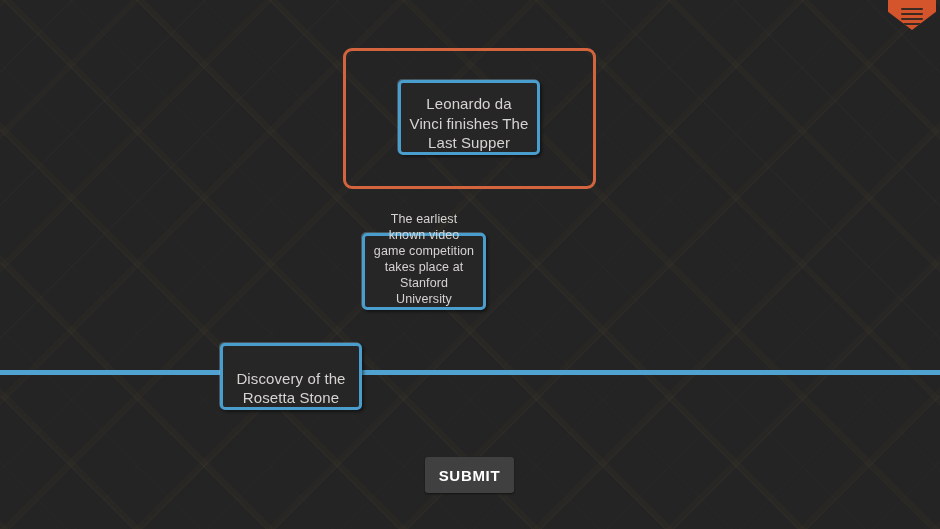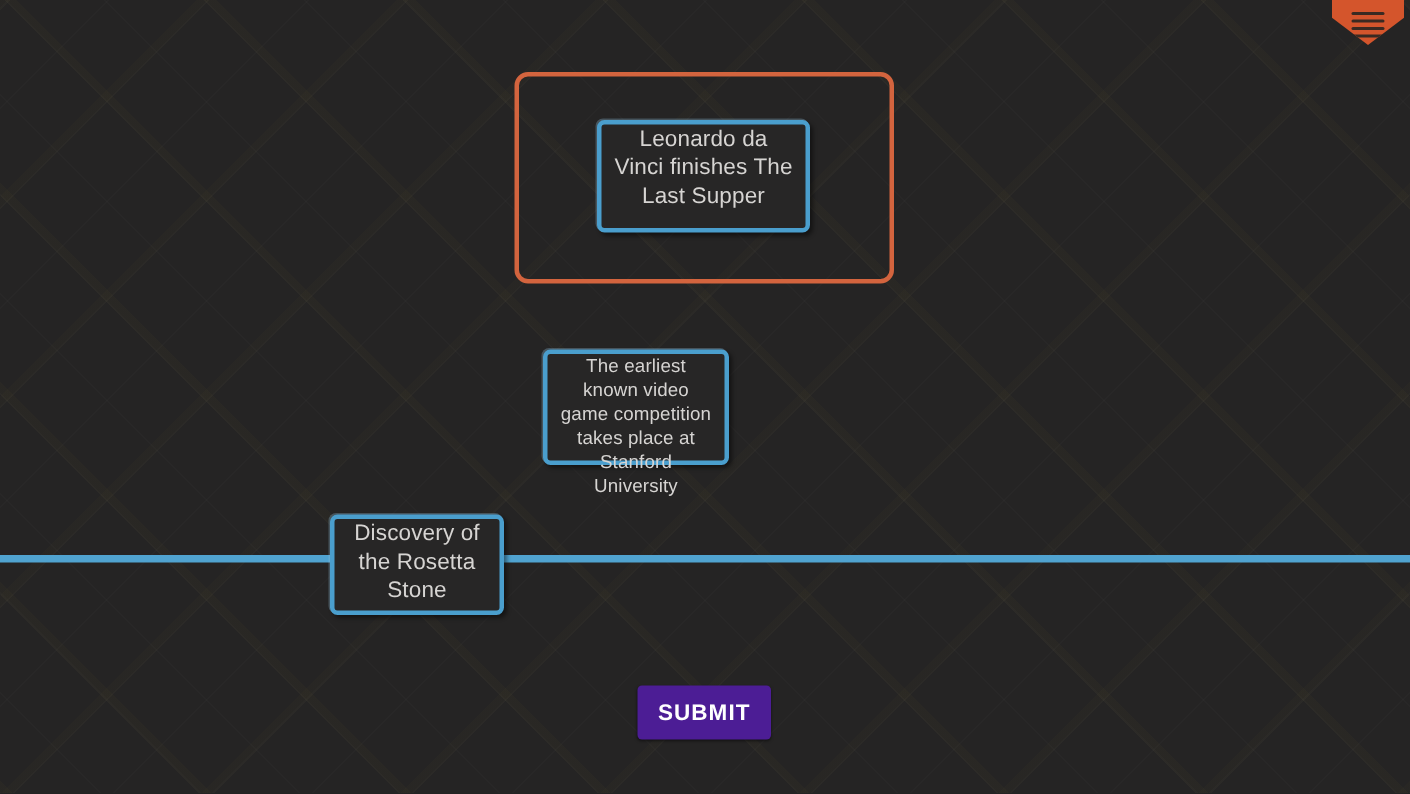--- a/index.html
+++ b/index.html
@@ -77,21 +77,21 @@
 
   
   .event-card {
     position: absolute;
     box-sizing: border-box;
     border: 3px solid #4a9ecd;
     border-radius: 5px;
     background: #272626;
     color: #d6d4d2;
     display: flex;
-    align-items: flex-start;
+    align-items: flex-end;
     justify-content: center;
     text-align: center;
     line-height: 1.28;
     letter-spacing: 0.1px;
     box-shadow: -1px -1px 0 0 rgba(150,200,230,0.30),
                  2px  2px 3px 0 rgba(0,0,0,0.45);
     user-select: none;
   }
   .event-card .card-text {
     display: block;
@@ -110,35 +110,35 @@
     left: 362px;
     top: 233px;
     width: 124px;
     height: 77px;
     font-size: 12.5px;
   }
 
   #card-rosetta {
     left: 220px;
     top: 343px;
-    width: 116px;
+    width: 142px;
     height: 67px;
     font-size: 15px;
   }
 
   
   #submit-button {
     position: absolute;
     left: 425px;
     top: 457px;
     width: 89px;
     height: 36px;
     border: none;
     border-radius: 3px;
-    background: #4c1d95;
+    background: #404040;
     color: #ffffff;
     font-family: "Liberation Sans", sans-serif;
     font-size: 15px;
     font-weight: bold;
     letter-spacing: 0.7px;
     cursor: pointer;
     box-shadow: 0 1px 2px rgba(0,0,0,0.5);
   }
 
   

